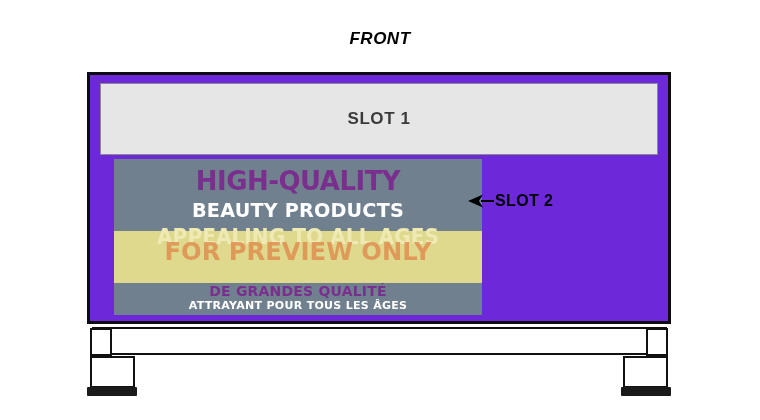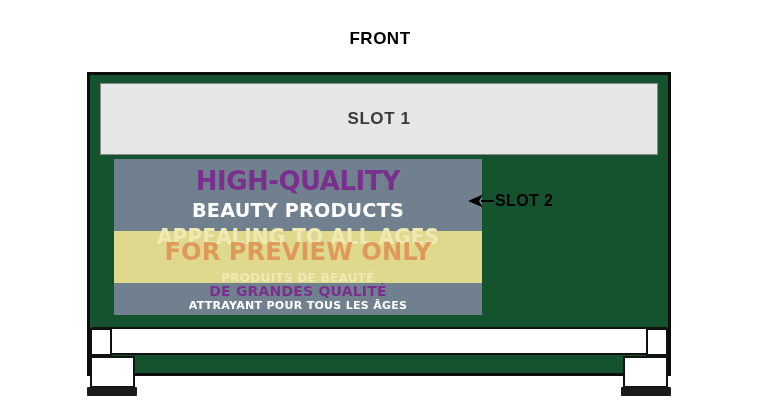--- a/index.html
+++ b/index.html
@@ -17,31 +17,32 @@
   .front-title {
     position: absolute;
     top: 29px;
     left: 0;
     width: 760px;
     text-align: center;
     font-size: 17px;
     font-weight: bold;
     letter-spacing: 0.5px;
     color: #000000;
+    font-style: italic;
   }
 
   
   .cabinet-frame {
     position: absolute;
     left: 87px;
     top: 72px;
     width: 584px;
-    height: 304px;
+    height: 252px;
     border: 3px solid #0d0d0d;
-    background: #14532d;
+    background: #6d28d9;
   }
 
   
   .slot1-panel {
     position: absolute;
     left: 10px;
     top: 8px;
     width: 558px;
     height: 72px;
     background: #e6e6e6;
@@ -233,21 +234,20 @@
   <div class="poster">
 
     <div class="poster-band"></div>
 
     <div class="poster-text line-headline">HIGH-QUALITY</div>
 
     <div class="poster-text line-sub">BEAUTY PRODUCTS</div>
 
     <div class="poster-text line-appeal">APPEALING TO ALL AGES</div>
 
-    <div class="poster-text line-fr-small">PRODUITS DE BEAUTÉ</div>
 
     <div class="poster-text line-fr-head">DE GRANDES QUALITÉ</div>
 
     <div class="poster-text line-fr-sub">ATTRAYANT POUR TOUS LES ÂGES</div>
 
     <div class="watermark-main">FOR PREVIEW ONLY</div>
 
   </div>
 </div>
 

